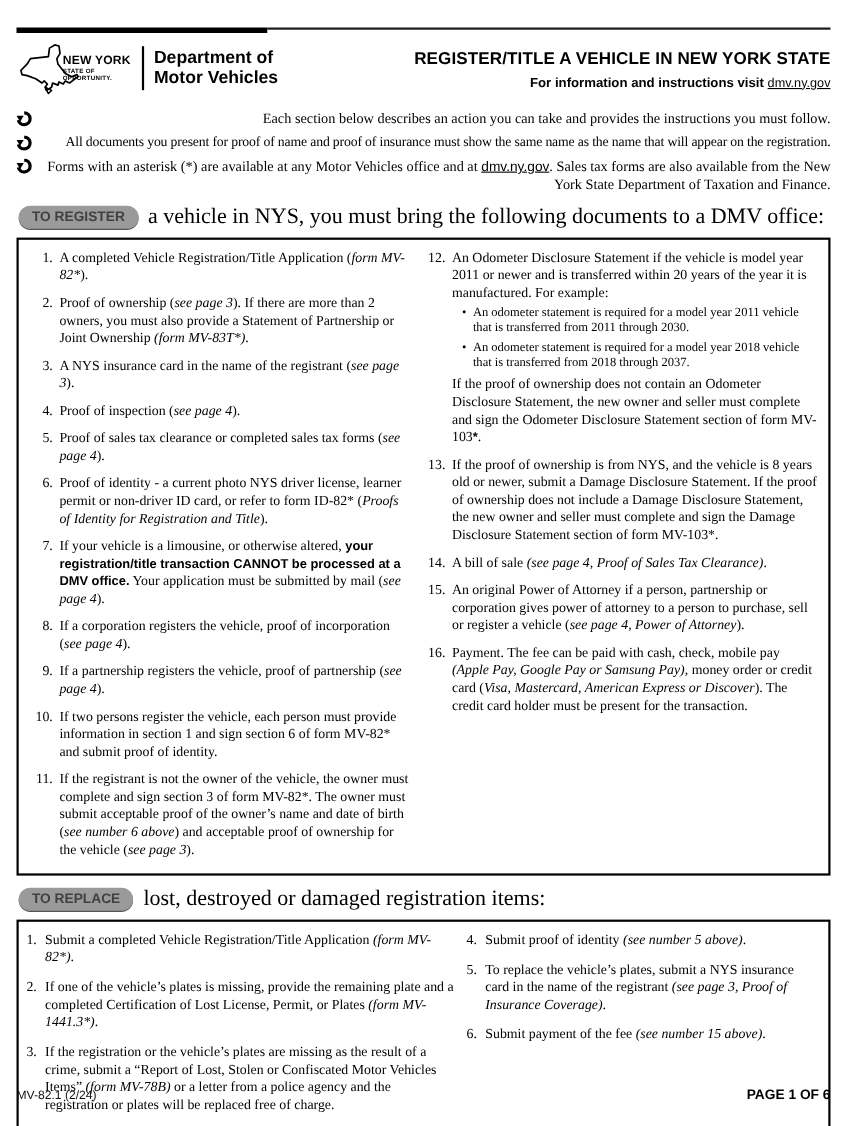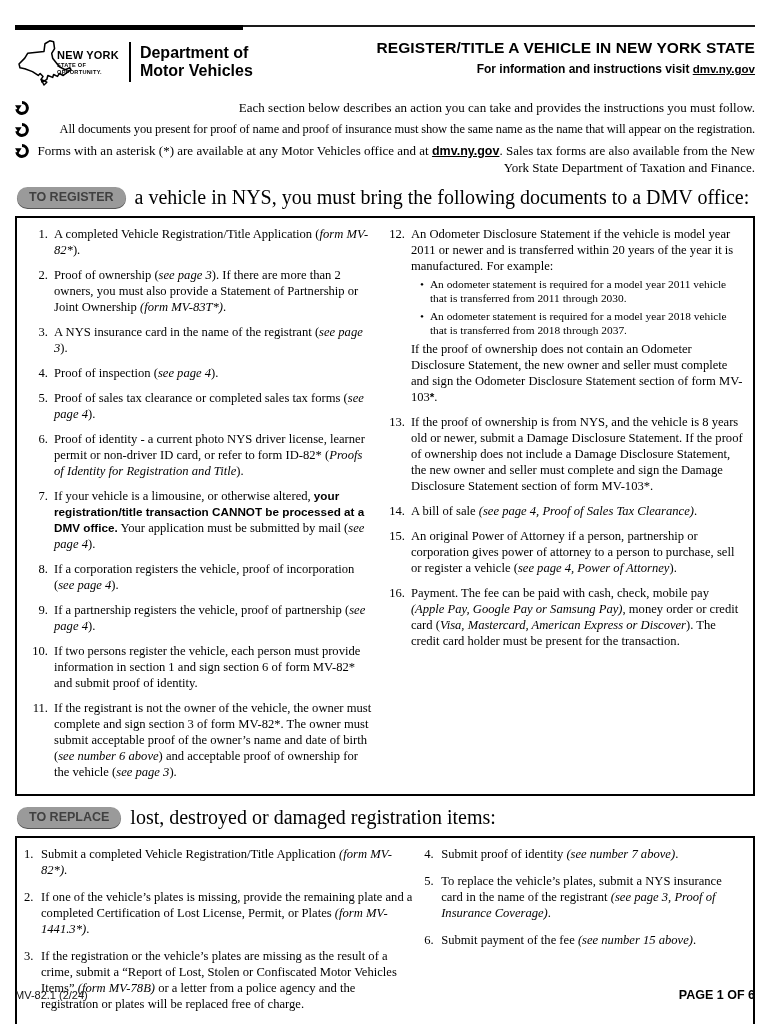--- a/index.html
+++ b/index.html
@@ -9,32 +9,32 @@
     -webkit-font-smoothing:antialiased;
   }
   .page{padding:0 15px;position:relative;height:1024px;box-sizing:border-box;}
 
   
   .topbar{display:flex;align-items:flex-start;padding-top:25px;}
   .topbar .thick{width:228px;height:5px;background:#000;}
   .topbar .thin{flex:1;height:2px;background:#1a1a1a;margin-top:0;}
 
   
-  .header{display:flex;justify-content:space-between;align-items:flex-start;margin-top:7px;gap:44px;}
+  .header{display:flex;justify-content:space-between;align-items:center;margin-top:7px;gap:44px;}
   .logo{display:flex;align-items:center;}
   .ny-outline{width:58px;height:50px;}
   .ny-text{margin-left:-16px;line-height:1;}
   .ny-text .l1{font:700 11px "Liberation Sans",sans-serif;letter-spacing:.2px;}
   .ny-text .l2,.ny-text .l3{font:700 5.6px "Liberation Sans",sans-serif;letter-spacing:.3px;margin-top:1px;}
   .logo-divider{width:2px;height:40px;background:#000;margin:0 9px 0 10px;}
   .dept{font:700 16px/1.12 "Liberation Sans",sans-serif;}
   .header-right{text-align:right;padding-top:2px;}
   .doc-title{font:700 15.5px "Liberation Sans",sans-serif;letter-spacing:.1px;}
   .doc-subtitle{font:700 12px "Liberation Sans",sans-serif;margin-top:5px;}
-  .doc-subtitle .lnk, .txt .lnk{font-family:"Liberation Sans",sans-serif;font-weight:700;text-decoration:underline;font-size:.96em;}
+  .doc-subtitle .lnk, .txt .lnk{font-family:"Liberation Sans",sans-serif;font-weight:400;text-decoration:underline;font-size:.96em;}
 
   
   .bullets{margin-top:13px;text-align:right;}
   .bullet{display:flex;gap:7px;margin-bottom:5.5px;font-size:13px;line-height:1.26;}
   .bullet:nth-child(2) .btxt{font-size:12.5px;letter-spacing:-0.15px;}
   .arrow-ic{flex:0 0 14px;padding-top:1px;}
   .arrow-ic svg{display:block;}
 
   
   .sec-head{display:flex;align-items:center;gap:9px;margin:10px 0 7px 2px;}
@@ -226,21 +226,21 @@
             <span class="txt">If one of the vehicle’s plates is missing, provide the remaining plate and a completed Certification of Lost License, Permit, or Plates <i>(form MV-1441.3*)</i>.</span>
           </div>
           <div class="item">
             <span class="num">3.</span>
             <span class="txt">If the registration or the vehicle’s plates are missing as the result of a crime, submit a “Report of Lost, Stolen or Confiscated Motor Vehicles Items” <i>(form MV-78B)</i> or a letter from a police agency and the registration or plates will be replaced free of charge.</span>
           </div>
         </div>
       <div class="col col1">
           <div class="item">
             <span class="num">4.</span>
-            <span class="txt">Submit proof of identity <i>(see number 7 above)</i>.</span>
+            <span class="txt">Submit proof of identity <i>(see number 5 above)</i>.</span>
           </div>
           <div class="item">
             <span class="num">5.</span>
             <span class="txt">To replace the vehicle’s plates, submit a NYS insurance card in the name of the registrant <i>(see page 3, Proof of Insurance Coverage)</i>.</span>
           </div>
           <div class="item">
             <span class="num">6.</span>
             <span class="txt">Submit payment of the fee <i>(see number 15 above)</i>.</span>
           </div>
         </div>

